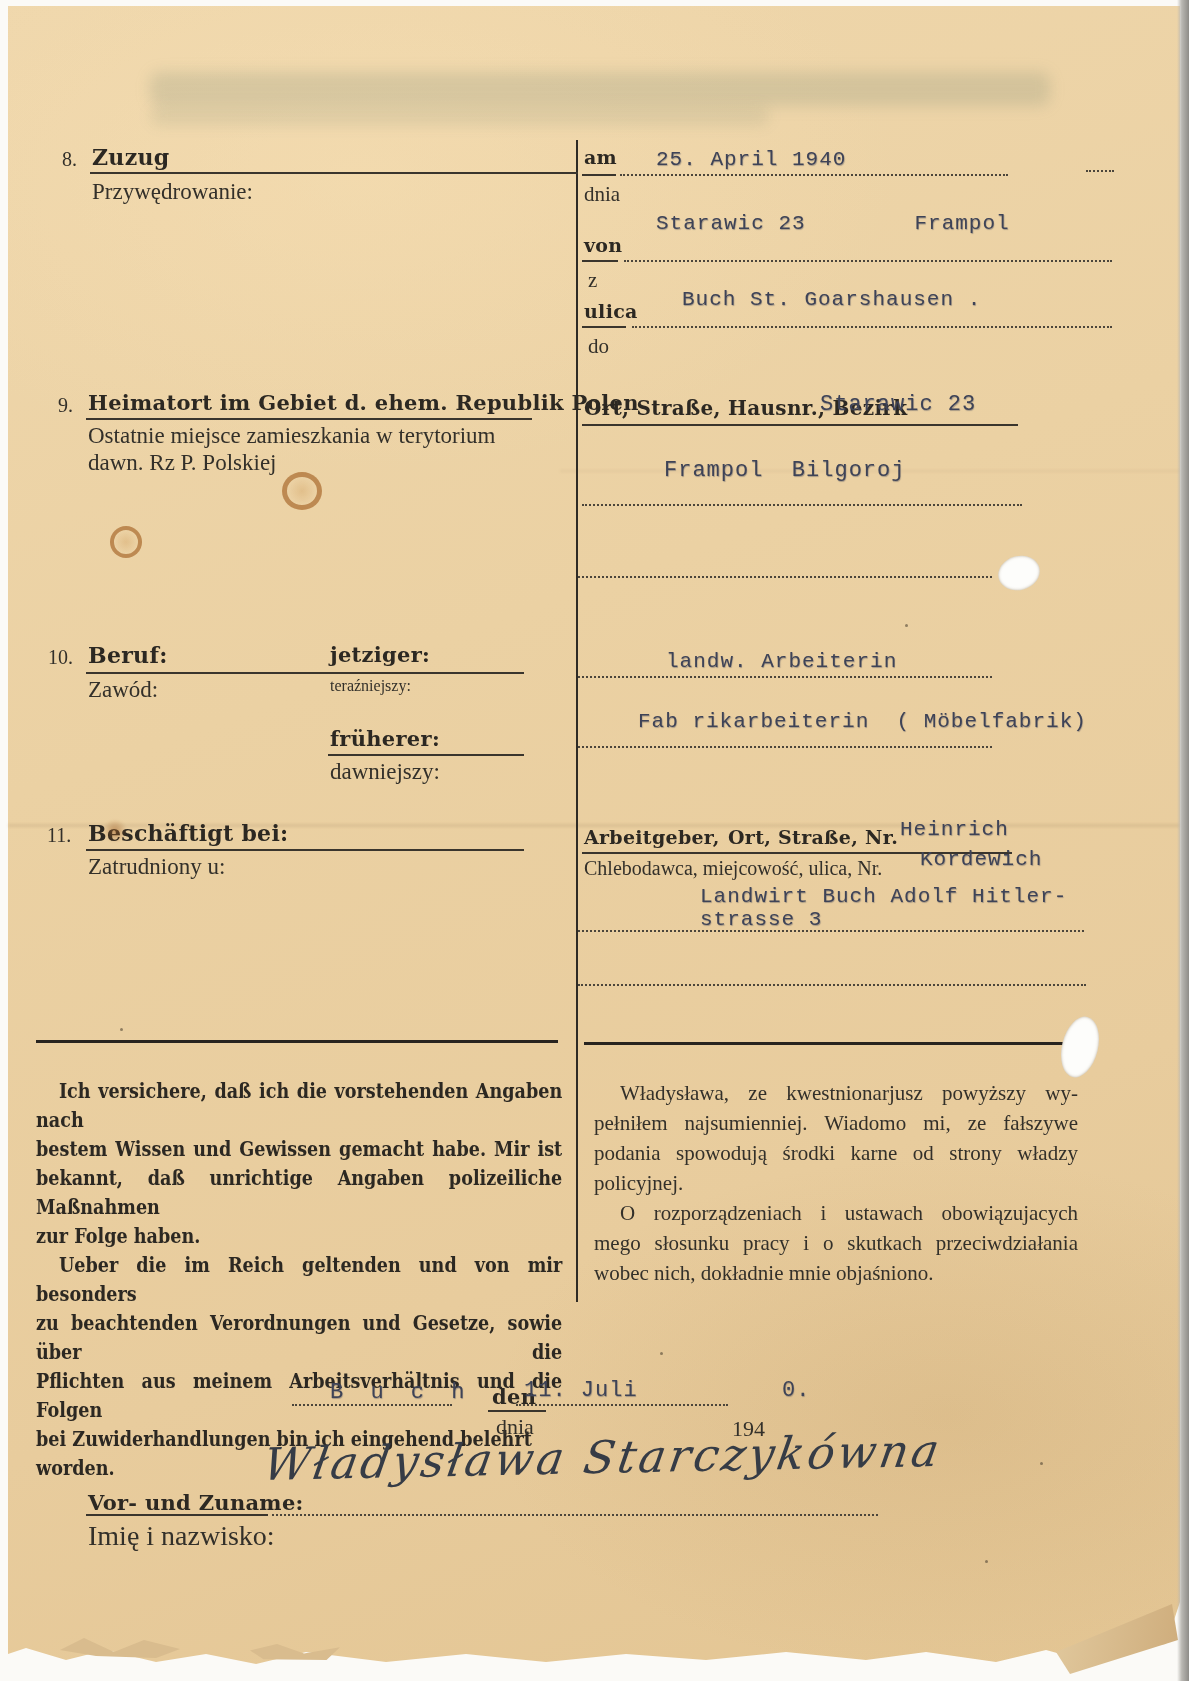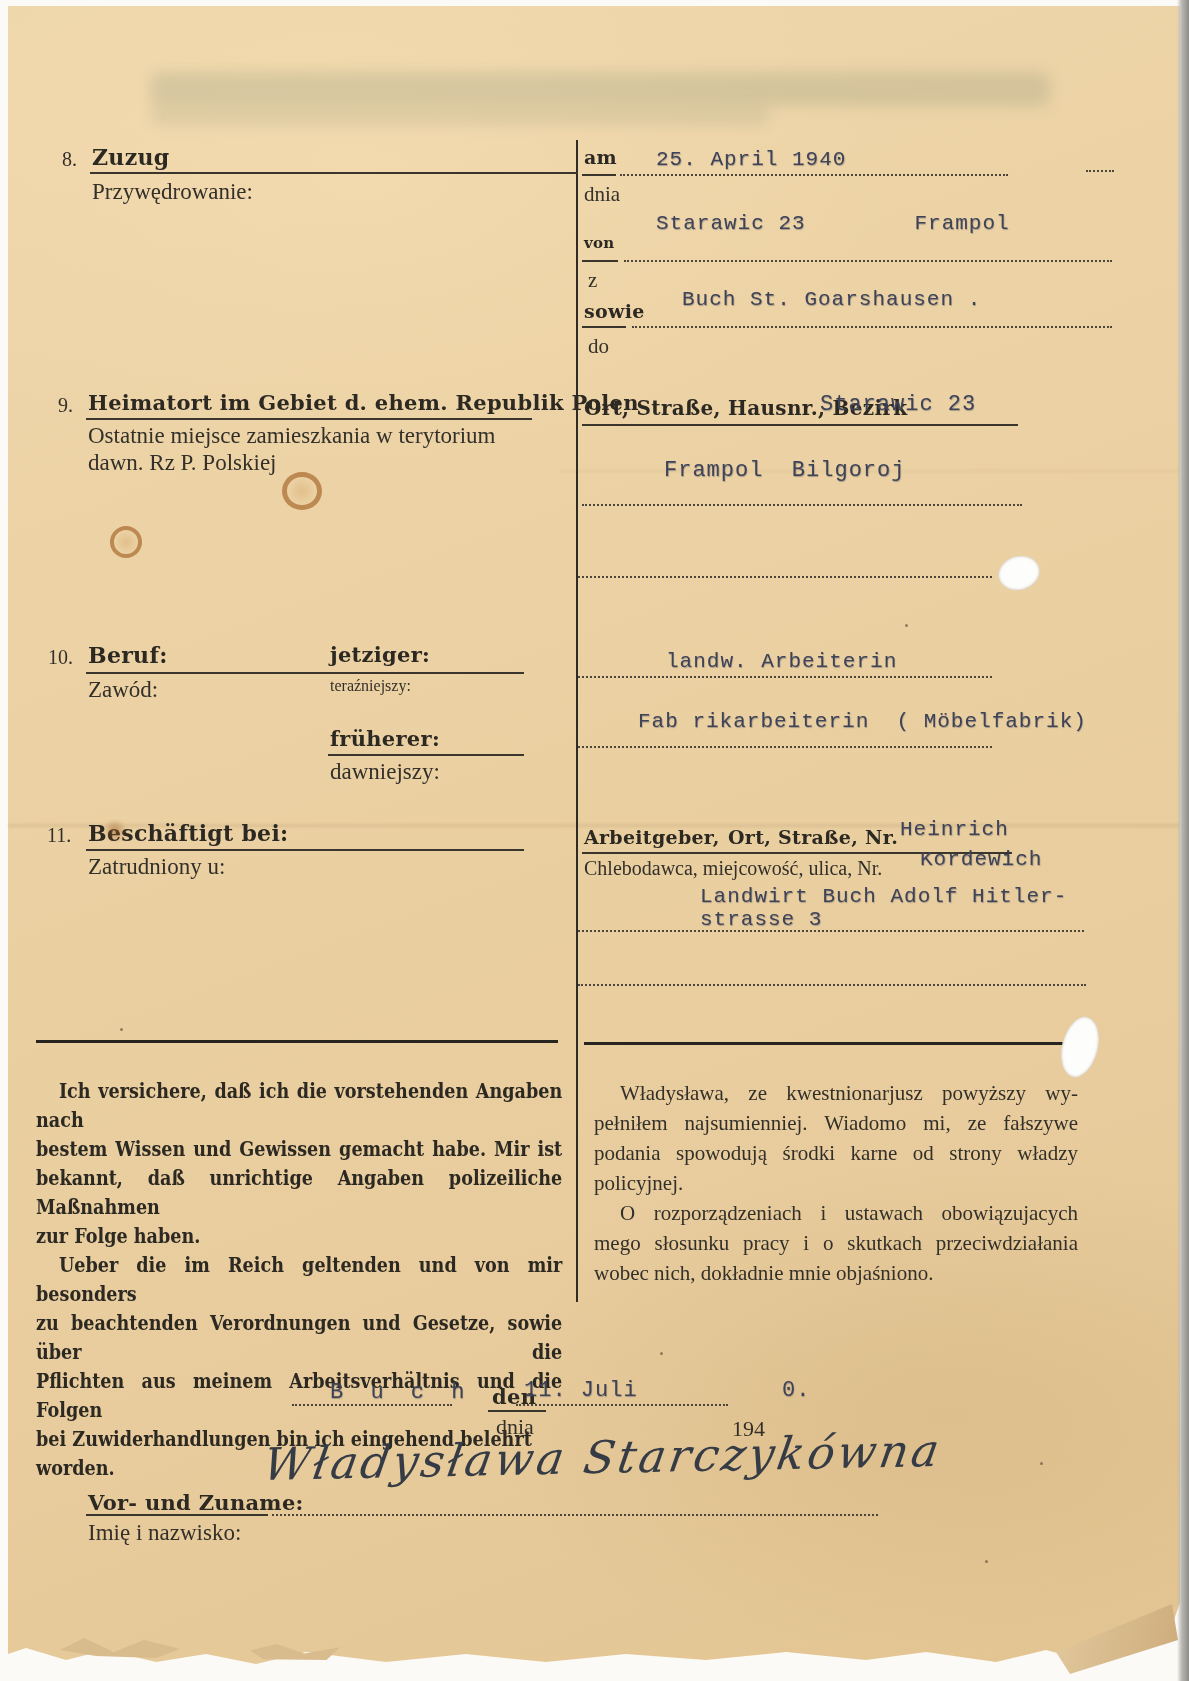--- a/index.html
+++ b/index.html
@@ -67,27 +67,27 @@
   <div class="abs roman" style="left:92px;top:179px;font-size:23px;">Przywędrowanie:</div>
 
   <div class="abs fraktur" style="left:584px;top:146px;font-size:19px;">am</div>
   <div class="rule" style="left:582px;top:174px;width:34px;height:1.5px;"></div>
   <div class="abs roman" style="left:584px;top:182px;font-size:21px;">dnia</div>
   <div class="dotted" style="left:620px;top:174px;width:388px;"></div>
   <div class="dotted" style="left:1086px;top:170px;width:28px;"></div>
   <div class="abs typed" style="left:656px;top:148px;font-size:21px;">25. April 1940</div>
 
   <div class="abs typed" style="left:656px;top:212px;font-size:21px;">Starawic 23        Frampol</div>
-  <div class="abs fraktur" style="left:584px;top:234px;font-size:15px;">von</div>
+  <div class="abs fraktur" style="left:584px;top:234px;font-size:19px;">von</div>
   <div class="rule" style="left:582px;top:260px;width:36px;height:1.5px;"></div>
   <div class="dotted" style="left:624px;top:260px;width:488px;"></div>
   <div class="abs roman" style="left:588px;top:268px;font-size:21px;">z</div>
 
   <div class="abs typed" style="left:682px;top:288px;font-size:21px;">Buch St. Goarshausen .</div>
-  <div class="abs fraktur" style="left:584px;top:300px;font-size:19px;">sowie</div>
+  <div class="abs fraktur" style="left:584px;top:300px;font-size:19px;">ulica</div>
   <div class="rule" style="left:582px;top:326px;width:44px;height:1.5px;"></div>
   <div class="dotted" style="left:632px;top:326px;width:480px;"></div>
   <div class="abs roman" style="left:588px;top:334px;font-size:21px;">do</div>
 
   <div class="abs roman" style="left:58px;top:394px;font-size:20px;">9.</div>
   <div class="abs fraktur" style="left:88px;top:390px;font-size:21px;">Heimatort im Gebiet d. ehem. Republik Polen</div>
   <div class="rule" style="left:86px;top:418px;width:446px;height:1.5px;"></div>
   <div class="abs roman" style="left:88px;top:423px;font-size:23px;">Ostatnie miejsce zamieszkania w terytorium</div>
   <div class="abs roman" style="left:88px;top:450px;font-size:23px;">dawn. Rz  P. Polskiej</div>
 
@@ -160,21 +160,21 @@
   <div class="rule" style="left:488px;top:1410px;width:58px;height:1.5px;"></div>
   <div class="abs roman" style="left:496px;top:1414px;font-size:22px;">dnia</div>
   <div class="dotted" style="left:516px;top:1404px;width:212px;"></div>
   <div class="abs typed" style="left:524px;top:1378px;font-size:22px;">11. Juli</div>
   <div class="abs roman" style="left:732px;top:1384px;font-size:22px;margin-top:32px;">194</div>
   <div class="abs typed" style="left:782px;top:1378px;font-size:22px;">0.</div>
 
   <div class="abs fraktur" style="left:88px;top:1490px;font-size:21px;">Vor- und Zuname:</div>
   <div class="rule" style="left:86px;top:1514px;width:182px;height:1.5px;"></div>
   <div class="dotted" style="left:272px;top:1514px;width:606px;"></div>
-  <div class="abs roman" style="left:88px;top:1520px;font-size:23px;">Imię i nazwisko:</div>
+  <div class="abs roman" style="left:88px;top:1520px;font-size:28px;">Imię i nazwisko:</div>
   <div class="signature">Władysława Starczykówna</div>
 
   <div class="stain-ring" style="left:282px;top:472px;width:30px;height:28px;"></div>
   <div class="stain-ring" style="left:110px;top:526px;width:24px;height:24px;border-width:4px;"></div>
   <div class="stain-blob" style="left:102px;top:820px;width:26px;height:22px;"></div>
   <div class="speck" style="left:1040px;top:1462px;"></div>
   <div class="speck" style="left:985px;top:1560px;"></div>
   <div class="speck" style="left:905px;top:624px;"></div>
   <div class="speck" style="left:120px;top:1028px;"></div>
   <div class="speck" style="left:660px;top:1352px;"></div>

